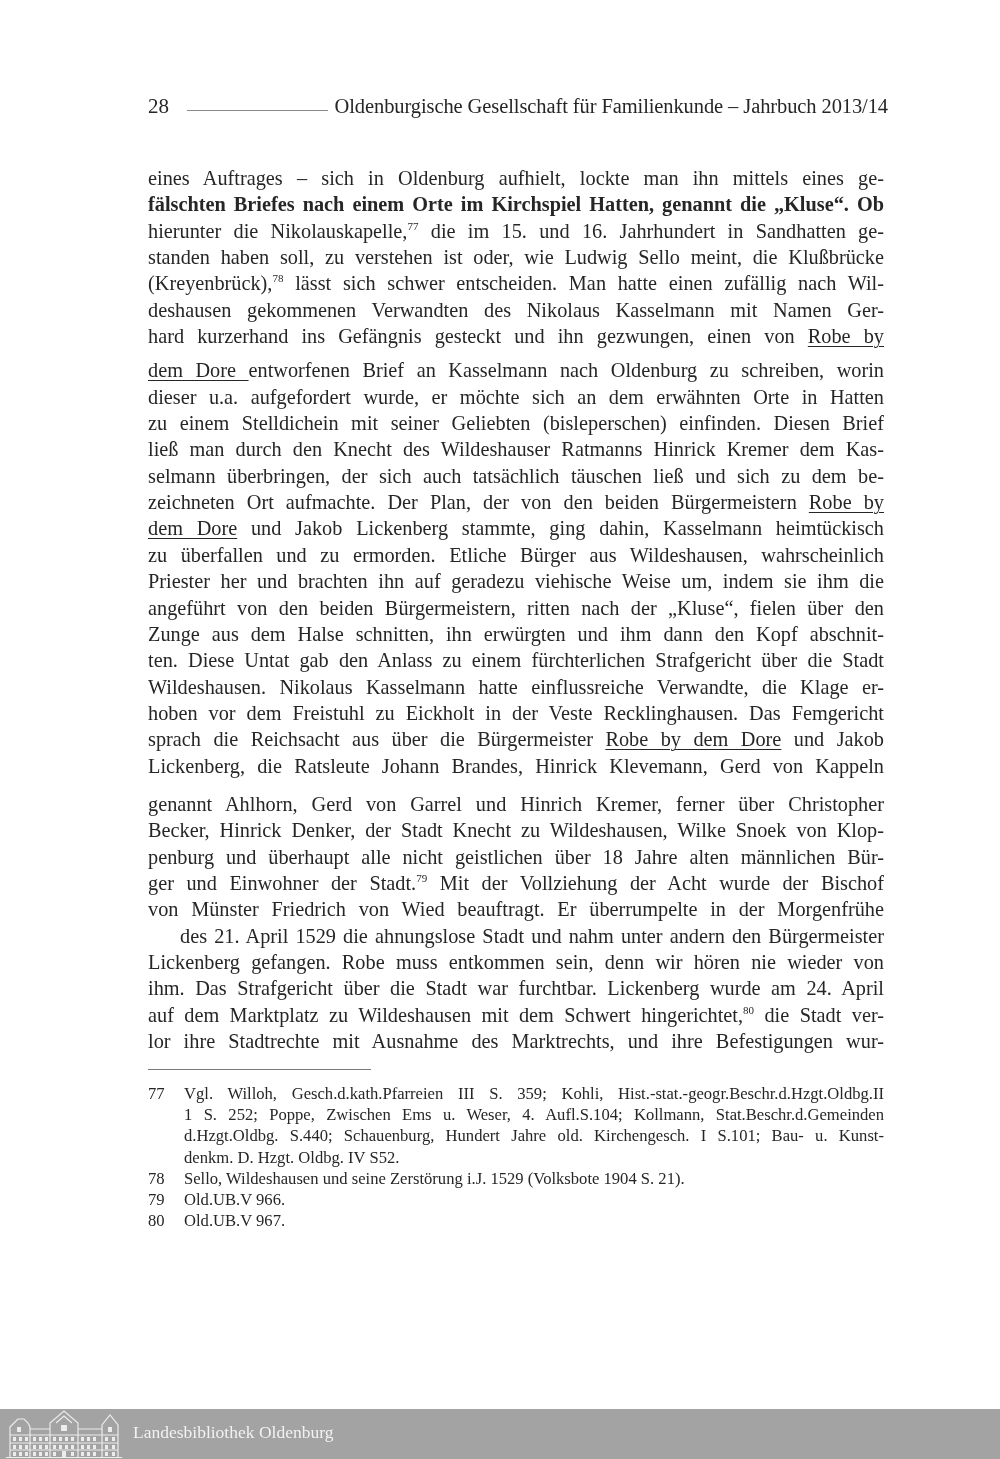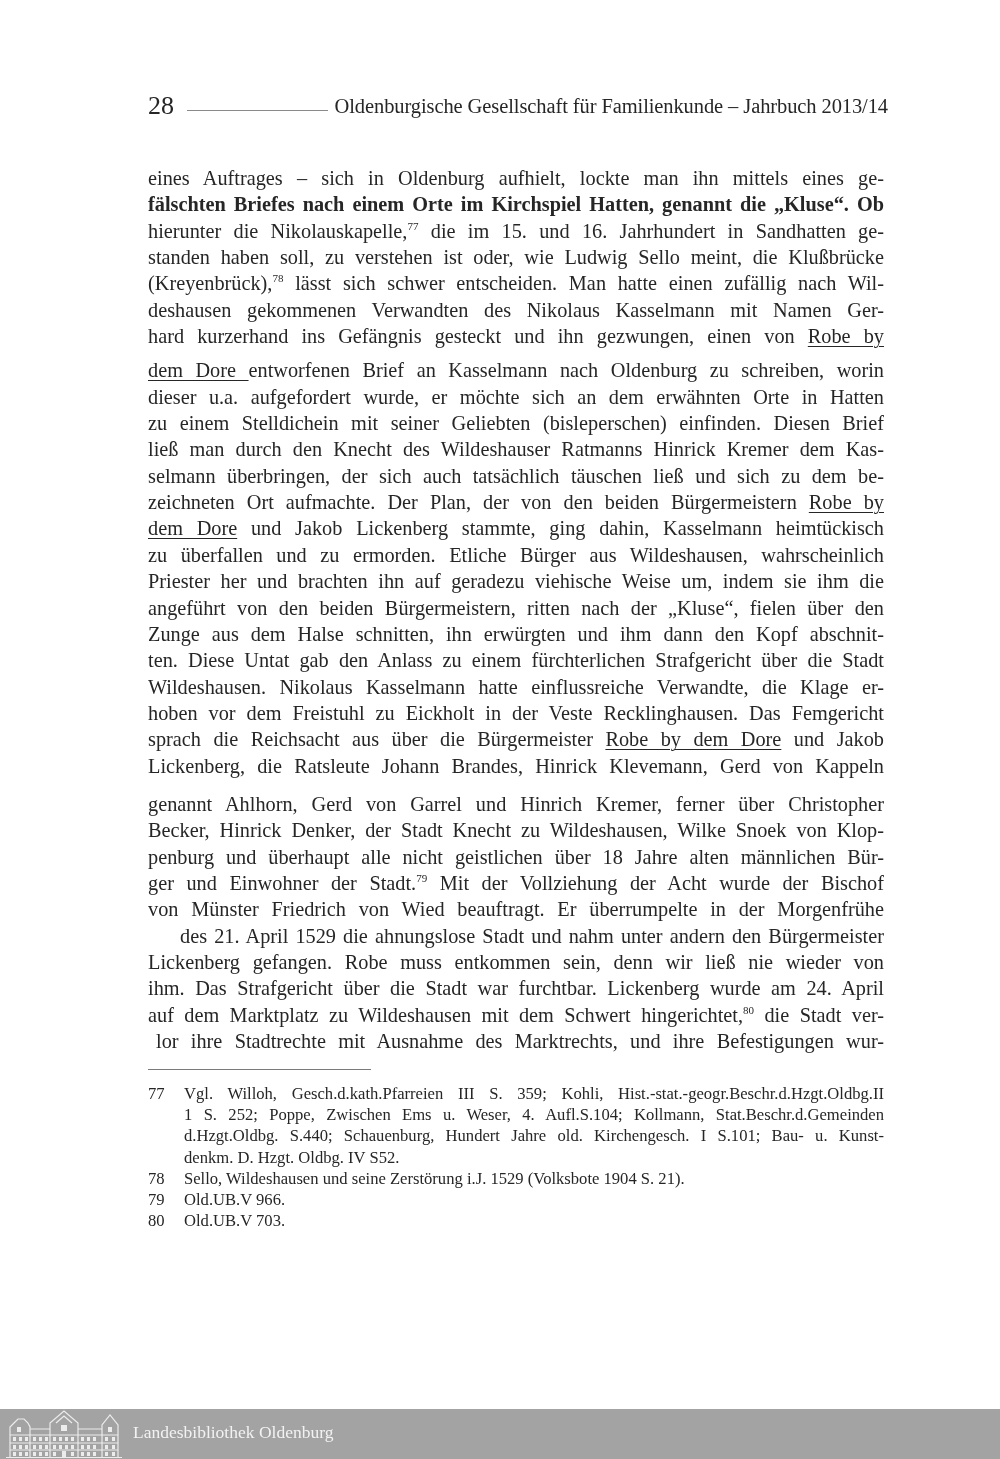--- a/index.html
+++ b/index.html
@@ -21,21 +21,21 @@
       top: 90px;
       width: 742px;
       height: 32px;
       font-size: 20.5px;
       line-height: 32px;
     }
     .page-number {
       position: absolute;
       left: 0;
       top: 0;
-      font-size: 26px;
+      font-size: 21px;
     }
     .header-rule {
       position: absolute;
       left: 39px;
       top: 20px;
       width: 141px;
       height: 0;
       border-top: 1px solid #8a8a8a;
     }
     .running-title {
@@ -167,24 +167,24 @@
     <span class="line" style="display: block; width: auto;"><span>Wildeshausen. Nikolaus Kasselmann hatte einflussreiche Verwandte, die Klage er-</span></span>
     <span class="line" style="display: block; width: auto;"><span>hoben vor dem Freistuhl zu Eickholt in der Veste Recklinghausen. Das Femgericht</span></span>
     <span class="line" style="display: block; width: auto;"><span>sprach die Reichsacht aus über die Bürgermeister </span><span class="u">Robe by dem Dore</span><span> und Jakob</span></span>
     <span class="line" style="display: block; width: auto;"><span>Lickenberg, die Ratsleute Johann Brandes, Hinrick Klevemann, Gerd von Kappeln</span></span>
     <span class="line" style="display: block; width: auto; margin-top: 12px;"><span>genannt Ahlhorn, Gerd von Garrel und Hinrich Kremer, ferner über Christopher</span></span>
     <span class="line" style="display: block; width: auto;"><span>Becker, Hinrick Denker, der Stadt Knecht zu Wildeshausen, Wilke Snoek von Klop-</span></span>
     <span class="line" style="display: block; width: auto;"><span>penburg und überhaupt alle nicht geistlichen über 18 Jahre alten männlichen Bür-</span></span>
     <span class="line" style="display: block; width: auto;"><span>ger und Einwohner der Stadt.</span><sup class="fn">79</sup><span> Mit der Vollziehung der Acht wurde der Bischof</span></span>
     <span class="line" style="display: block; width: auto;"><span>von Münster Friedrich von Wied beauftragt. Er überrumpelte in der Morgenfrühe</span></span>
     <span class="line" style="display: block; width: auto; margin-left: 32px;"><span>des 21. April 1529 die ahnungslose Stadt und nahm unter andern den Bürgermeister</span></span>
-    <span class="line" style="display: block; width: auto;"><span>Lickenberg gefangen. Robe muss entkommen sein, denn wir ließ nie wieder von</span></span>
+    <span class="line" style="display: block; width: auto;"><span>Lickenberg gefangen. Robe muss entkommen sein, denn wir hören nie wieder von</span></span>
     <span class="line" style="display: block; width: auto;"><span>ihm. Das Strafgericht über die Stadt war furchtbar. Lickenberg wurde am 24. April</span></span>
     <span class="line" style="display: block; width: auto;"><span>auf dem Marktplatz zu Wildeshausen mit dem Schwert hingerichtet,</span><sup class="fn">80</sup><span> die Stadt ver-</span></span>
-    <span class="line last" style="display: block; width: auto; margin-left: 8px;"><span>lor ihre Stadtrechte mit Ausnahme des Marktrechts, und ihre Befestigungen wur-</span></span>
+    <span class="line last" style="display: block; width: auto;"><span>lor ihre Stadtrechte mit Ausnahme des Marktrechts, und ihre Befestigungen wur-</span></span>
   </div>
 
 <div class="footnote-rule"></div>
 <div class="footnotes" id="footnotes">
     <div class="footnote">
       <span class="fn-num">77</span>
       <span class="fn-line" style="display: block; width: auto;">Vgl. Willoh, Gesch.d.kath.Pfarreien III S. 359; Kohli, Hist.-stat.-geogr.Beschr.d.Hzgt.Oldbg.II</span>
       <span class="fn-line" style="display: block; width: auto;">1 S. 252; Poppe, Zwischen Ems u. Weser, 4. Aufl.S.104; Kollmann, Stat.Beschr.d.Gemeinden</span>
       <span class="fn-line" style="display: block; width: auto;">d.Hzgt.Oldbg. S.440; Schauenburg, Hundert Jahre old. Kirchengesch. I S.101; Bau- u. Kunst-</span>
       <span class="fn-line left" style="display: block; width: auto;">denkm. D. Hzgt. Oldbg. IV S52.</span>
@@ -192,21 +192,21 @@
     <div class="footnote">
       <span class="fn-num">78</span>
       <span class="fn-line left" style="display: block; width: auto;">Sello, Wildeshausen und seine Zerstörung i.J. 1529 (Volksbote 1904 S. 21).</span>
     </div>
     <div class="footnote">
       <span class="fn-num">79</span>
       <span class="fn-line left" style="display: block; width: auto;">Old.UB.V 966.</span>
     </div>
     <div class="footnote">
       <span class="fn-num">80</span>
-      <span class="fn-line left" style="display: block; width: auto;">Old.UB.V 703.</span>
+      <span class="fn-line left" style="display: block; width: auto;">Old.UB.V 967.</span>
     </div>
   </div>
 
 <div class="footer-bar">
   <svg class="footer-logo" viewBox="0 0 120 50">
     <g fill="none" stroke="#ececec" stroke-width="1.2">
 
       <path d="M6 48 V18 L10 14 L14 10 L20 10 L24 14 L26 18 V48"></path>
 
       <path d="M46 48 V14 L60 2 L74 14 V48"></path>

